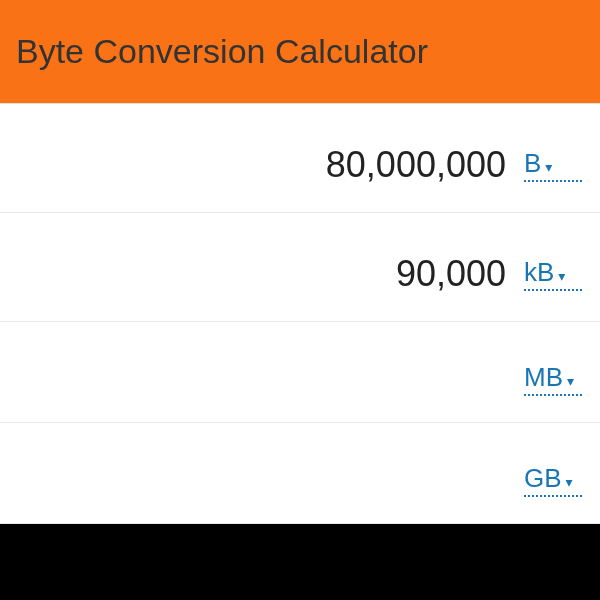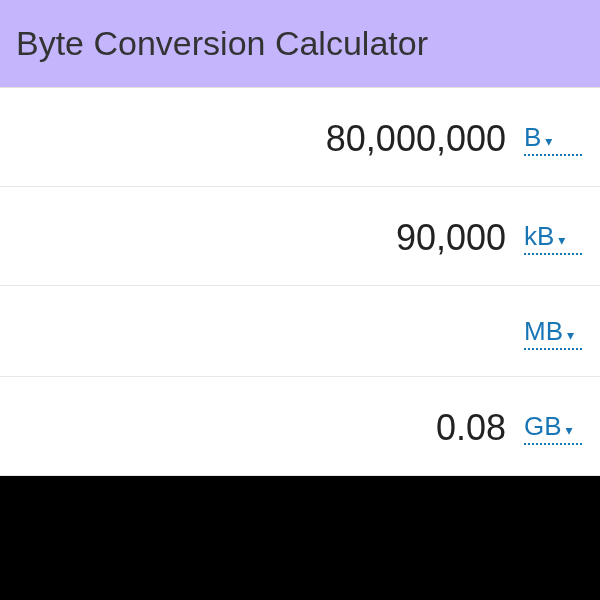--- a/index.html
+++ b/index.html
@@ -10,32 +10,32 @@
     body {
       font-family: -apple-system, BlinkMacSystemFont, "Segoe UI", Arial, sans-serif;
       background: #000;
       width: 600px;
       height: 600px;
     }
     .calculator {
       background: #fff;
     }
     .header {
-      background: #c4b5fd;
-      padding: 24px 16px;
+      background: #f97316;
+      padding: 32px 16px;
       font-size: 34px;
       font-weight: 300;
       color: #333;
       border-bottom: 1px solid #e0e0e0;
     }
     .row {
       display: flex;
       align-items: center;
       justify-content: flex-end;
-      padding: 30px 18px 26px 16px;
+      padding: 40px 18px 26px 16px;
       border-bottom: 1px solid #e8e8e8;
       background: #fff;
     }
     .value {
       font-size: 36px;
       font-weight: 300;
       color: #222;
       text-align: right;
       margin-right: 18px;
     }
@@ -83,19 +83,18 @@
   </div>
 
   <div class="row">
     <span class="unit">
       <span class="unit-label">MB</span>
       <span class="dropdown-arrow">▾</span>
     </span>
   </div>
 
   <div class="row">
-    <span class="value">0.08</span>
     <span class="unit">
       <span class="unit-label">GB</span>
       <span class="dropdown-arrow">▾</span>
     </span>
   </div>
 </div>
 
 </body></html>

